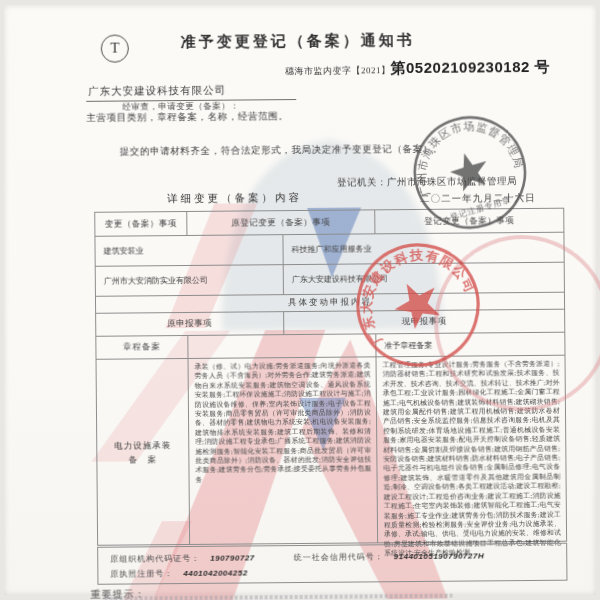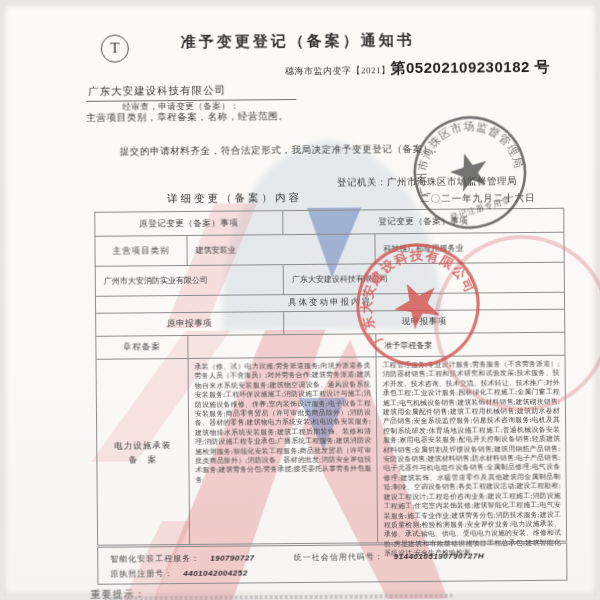--- a/index.html
+++ b/index.html
@@ -89,25 +89,25 @@
       <div class="addressee">广东大安建设科技有限公司</div>
       <div class="ln1">经审查，申请变更（备案）：</div>
       <div class="ln2">主营项目类别，章程备案，名称，经营范围。</div>
       <div class="para">提交的申请材料齐全，符合法定形式，我局决定准予变更登记（备案）。</div>
       <div class="authority">登记机关：广州市海珠区市场监督管理局</div>
       <div class="docdate">二〇二一年九月二十六日</div>
       <div class="section-title">详细变更（备案）内容</div>
 
       <div class="doc-table">
         <div class="tr h24">
+          <div class="td c1 th">变更（备案）事项</div>
           <div class="td c2 th">原登记变更（备案）事项</div>
           <div class="td c3 th">登记变更（备案）事项</div>
         </div>
         <div class="tr h30">
-          <div class="td c1">主营项目类别</div>
           <div class="td c2">建筑安装业</div>
           <div class="td c3">科技推广和应用服务业</div>
         </div>
         <div class="tr h30">
           <div class="td c2">广州市大安消防实业有限公司</div>
           <div class="td c3">广东大安建设科技有限公司</div>
         </div>
         <div class="tr h17">
           <div class="td span-row" style="flex:1;border-right:none;">具体变动申报内容</div>
         </div>
@@ -125,21 +125,21 @@
             <span>电力设施承装</span>
             <span>备　案</span>
           </div>
           <div class="td c2 scope">承装（修、试）电力设施;劳务派遣服务;向境外派遣各类劳务人员（不含海员）;对外劳务合作;建筑劳务派遣;建筑物自来水系统安装服务;建筑物空调设备、通风设备系统安装服务;工程环保设施施工;消防设施工程设计与施工;消防设施设备维修、保养;室内装饰设计服务;电子设备工程安装服务;商品零售贸易（许可审批类商品除外）;消防设备、器材的零售;建筑物电力系统安装;机电设备安装服务;建筑物排水系统安装服务;建筑工程后期装饰、装修和清理;消防设施工程专业承包;广播系统工程服务;建筑消防设施检测服务;智能化安装工程服务;商品批发贸易（许可审批类商品除外）;消防设备、器材的批发;消防安全评估技术服务;建筑劳务分包;劳务承揽;接受委托从事劳务外包服务</div>
           <div class="td c3 scope">工程管理服务;专业设计服务;劳务服务（不含劳务派遣）;消防器材销售;工程和技术研究和试验发展;技术服务、技术开发、技术咨询、技术交流、技术转让、技术推广;对外承包工程;工业设计服务;园林绿化工程施工;金属门窗工程施工;电气机械设备销售;建筑装饰材料销售;建筑砌块销售;建筑用金属配件销售;建筑工程用机械销售;建筑防水卷材产品销售;安全系统监控服务;信息技术咨询服务;电机及其控制系统研发;体育场地设施工程施工;普通机械设备安装服务;家用电器安装服务;配电开关控制设备销售;轻质建筑材料销售;金属切割及焊接设备销售;建筑用钢筋产品销售;安防设备销售;建筑材料销售;防水材料销售;电子产品销售;电子元器件与机电组件设备销售;金属制品修理;电气设备修理;建筑装饰、水暖管道零件及其他建筑用金属制品制造;制冷、空调设备销售;各类工程建设活动;建设工程勘察;建设工程设计;工程造价咨询业务;建设工程施工;消防设施工程施工;住宅室内装饰装修;建筑智能化工程施工;电气安装服务;施工专业作业;建筑劳务分包;消防技术服务;建设工程质量检测;检验检测服务;安全评价业务;电力设施承装、承修、承试;输电、供电、受电电力设施的安装、维修和试验;房屋建筑和市政基础设施项目工程总承包;建筑智能化系统设计;安全生产检验检测</div>
         </div>
       </div>
 
       <div class="codes-box">
         <div class="codes-line">
-          <span>智能化安装工程服务：</span>
+          <span>原组织机构代码证号：</span>
           <span class="val">190790727</span>
           <span class="right">统一社会信用代码号：</span>
           <span class="val">91440105190790727H</span>
         </div>
         <div class="codes-line">
           <span>原执照注册号：</span>
           <span class="val">4401042004252</span>
         </div>
       </div>
 

